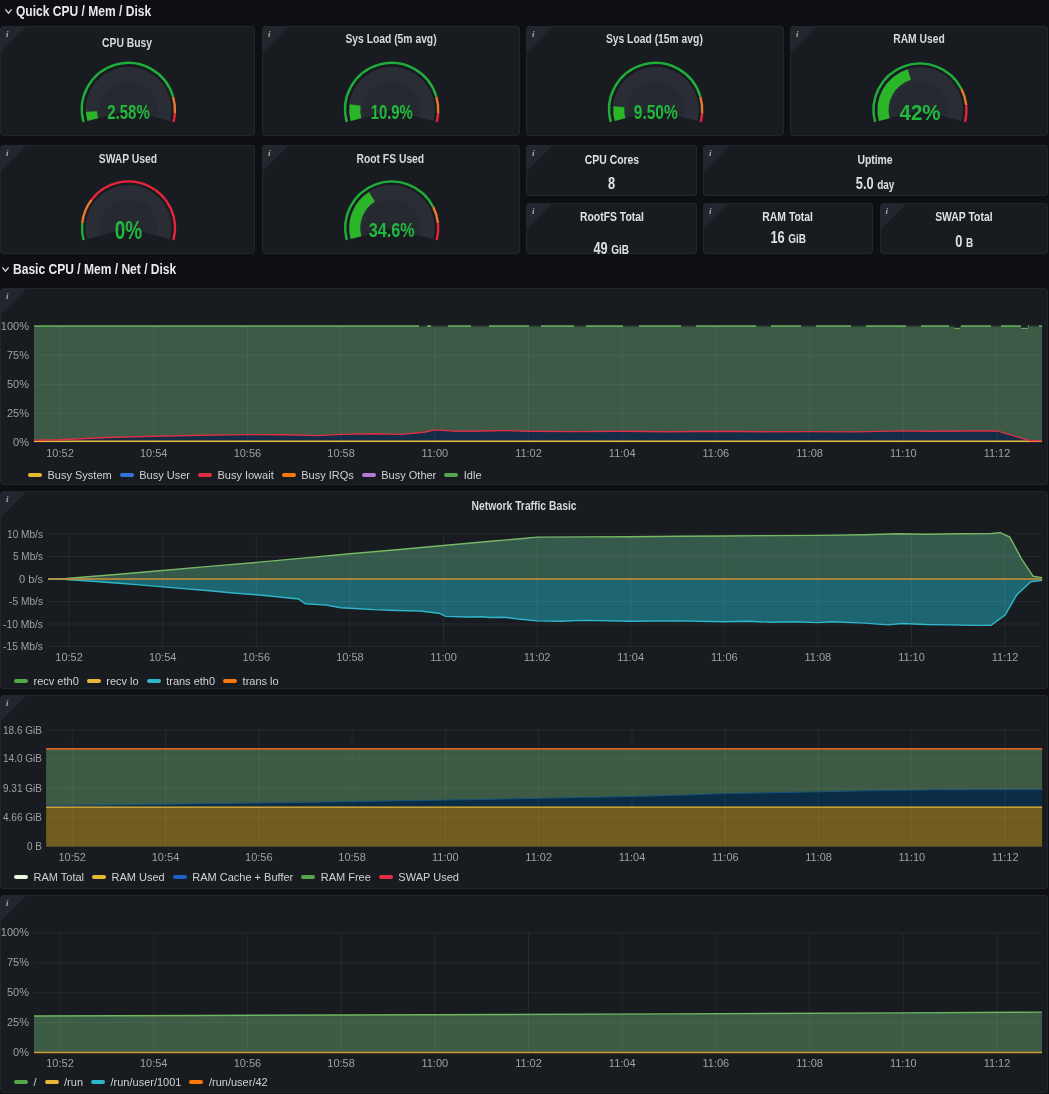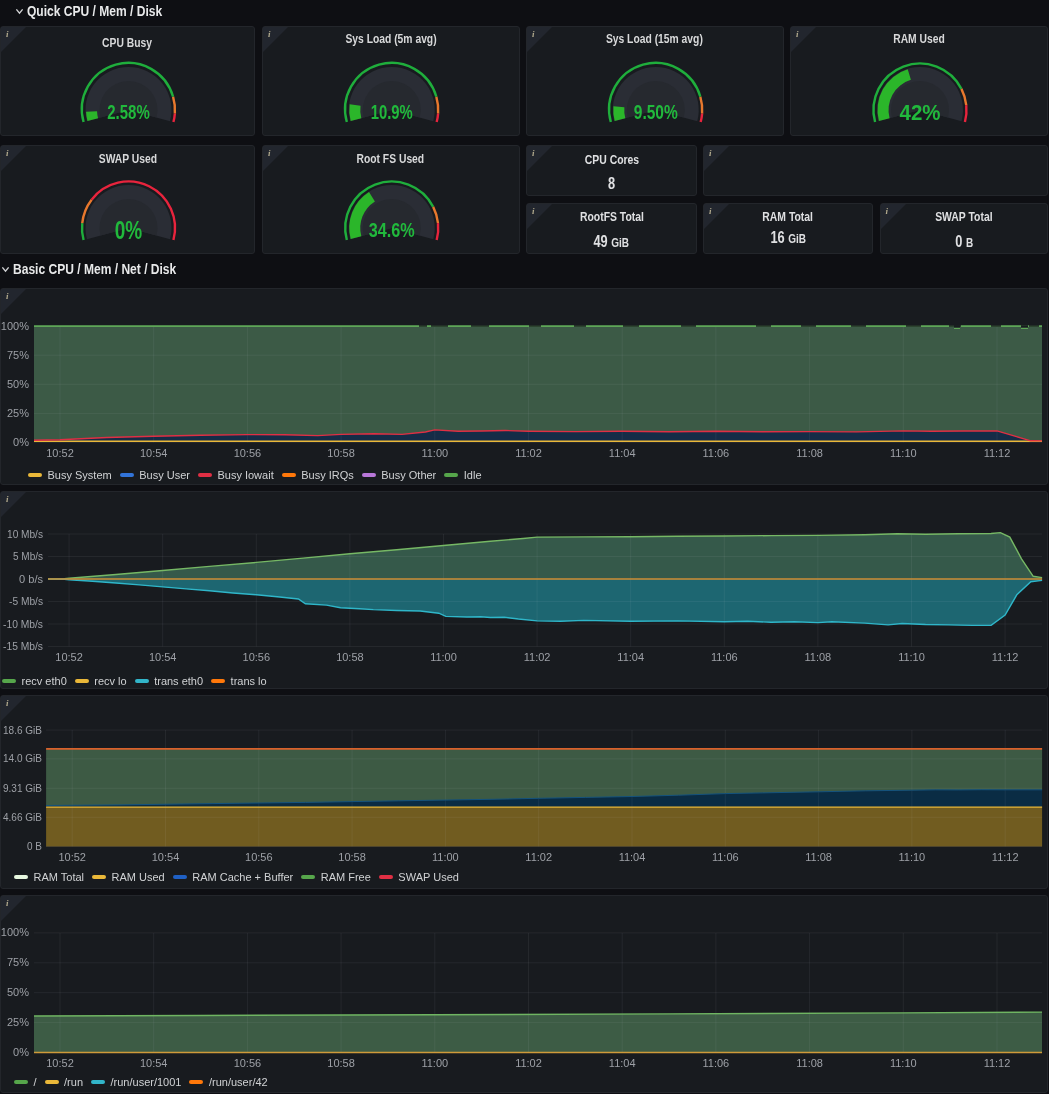--- a/index.html
+++ b/index.html
@@ -10,21 +10,21 @@
 .statt span,.statv span.iv{display:inline-block;transform:scaleX(0.80)}
 .sechead{position:absolute;font-size:14px;font-weight:700;color:#e8e9ea;white-space:nowrap}
 .chev{display:inline-block;width:9px;height:9px;margin-right:3px;vertical-align:0px}
 .legend{position:absolute;display:flex;align-items:center;font-size:11px;color:#d0d2d4;white-space:nowrap}
 .li{display:flex;align-items:center;margin-right:8px}
 .sw{width:14px;height:4px;border-radius:2px;margin-right:5.5px}
 .statt{position:absolute;left:0;right:0;text-align:center;font-size:13px;font-weight:700;color:#dfe0e2;white-space:nowrap}
 .statv{position:absolute;left:0;right:0;text-align:center;font-size:16px;font-weight:700;color:#dfe0e2;white-space:nowrap}
 .statv .unit{font-size:12.5px}
 </style></head><body>
-<div class="sechead" style="left:15px;top:3px"><svg class="chev" viewBox="0 0 10 10">
+<div class="sechead" style="left:4px;top:3px"><svg class="chev" viewBox="0 0 10 10">
       <path d="M2 3.2 L5 6.8 L8 3.2" stroke="#d0d1d3" stroke-width="1.6" fill="none" stroke-linecap="round"></path>
     </svg><span class="tx" style="transform-origin:left">Quick CPU / Mem / Disk</span></div>
 <div class="panel" style="left:0px;top:26px;width:255px;height:110px">
     <div class="corner"></div>
     <div class="ci">i</div>
     <div class="ptitle" style="top:9px"><span>CPU Busy</span></div>
     <svg width="255" height="110" style="position:absolute;left:0;top:0">
       <path d="M 85.97 94.13 A 43.00 43.00 0 1 1 169.03 94.13 L 127.50 83.00 A 0.00 0.00 0 1 0 127.50 83.00 Z" fill="#2a2d35"></path>
       <path d="M 99.49 90.51 A 29.00 29.00 0 1 1 155.51 90.51 L 127.50 83.00 A 0.00 0.00 0 1 0 127.50 83.00 Z" fill="#26292f"></path>
       <path d="M 82.58 95.04 A 46.50 46.50 0 0 1 172.09 69.79" stroke="#1fae3c" stroke-width="2.4" fill="none"></path>
@@ -105,26 +105,28 @@
   </div>
 <div class="panel" style="left:526px;top:145px;width:171px;height:51px">
     <div class="corner"></div>
     <div class="ci">i</div>
     <div class="statt" style="top:5.5px"><span>CPU Cores</span></div>
     <div class="statv" style="top:29px"><span class="iv">8</span></div>
   </div>
 <div class="panel" style="left:703px;top:145px;width:345px;height:51px">
     <div class="corner"></div>
     <div class="ci">i</div>
+    <div class="statt" style="top:5.5px"><span>Uptime</span></div>
+    <div class="statv" style="top:29px"><span class="iv">5.0 <span class="unit">day</span></span></div>
   </div>
 <div class="panel" style="left:526px;top:202.5px;width:171px;height:51.5px">
     <div class="corner"></div>
     <div class="ci">i</div>
     <div class="statt" style="top:5.5px"><span>RootFS Total</span></div>
-    <div class="statv" style="top:29px"><span class="iv">49 <span class="unit">GiB</span></span></div>
+    <div class="statv" style="top:36px"><span class="iv">49 <span class="unit">GiB</span></span></div>
   </div>
 <div class="panel" style="left:703px;top:202.5px;width:170px;height:51.5px">
     <div class="corner"></div>
     <div class="ci">i</div>
     <div class="statt" style="top:5.5px"><span>RAM Total</span></div>
     <div class="statv" style="top:25px"><span class="iv">16 <span class="unit">GiB</span></span></div>
   </div>
 <div class="panel" style="left:879.5px;top:202.5px;width:168.5px;height:51.5px">
     <div class="corner"></div>
     <div class="ci">i</div>
@@ -199,20 +201,21 @@
       <div class="li"><div class="sw" style="background:#3274d9"></div>Busy User</div>
       <div class="li"><div class="sw" style="background:#e02f44"></div>Busy Iowait</div>
       <div class="li"><div class="sw" style="background:#ff780a"></div>Busy IRQs</div>
       <div class="li"><div class="sw" style="background:#b877d9"></div>Busy Other</div>
       <div class="li"><div class="sw" style="background:#56a64b"></div>Idle</div>
     </div>
   </div>
 <div class="panel" style="left:0px;top:491px;width:1048px;height:198px">
     <div class="corner"></div>
     <div class="ci">i</div>
+    <div class="ptitle" style="top:7px"><span>Network Traffic Basic</span></div>
     <svg width="1048" height="198" style="position:absolute;left:0;top:0">
       <polygon points="47.0,86.9 63.4,86.8 68.1,86.3 114.9,82.5 161.7,78.5 208.5,74.4 255.3,70.4 302.1,66.1 348.9,61.8 395.7,57.8 442.5,53.5 489.3,49.2 522.1,46.5 536.1,45.1 582.9,44.9 629.7,44.7 676.5,44.2 723.3,44.0 770.1,43.6 816.9,43.4 863.7,42.7 896.5,41.8 924.5,42.2 957.3,41.8 990.1,41.5 999.4,40.6 1008.8,45.1 1020.5,66.8 1032.2,84.3 1041.1,85.6 1041.1,87.0 47.0,87.0" fill="#35594a"></polygon>
       <polygon points="47.0,87.1 63.4,87.2 68.1,87.7 91.5,89.2 114.9,91.0 138.3,92.9 161.7,94.9 185.1,96.9 208.5,98.7 231.9,101.0 255.3,102.8 278.7,105.0 297.4,107.0 304.4,111.8 325.5,113.1 339.5,115.8 358.3,116.7 372.3,117.6 395.7,118.5 419.1,119.0 437.8,121.2 444.8,124.4 465.9,125.0 479.9,124.8 489.3,125.5 503.3,125.2 517.4,127.0 536.1,128.9 559.5,129.3 582.9,128.4 629.7,129.3 676.5,128.9 723.3,129.8 746.7,129.3 770.1,130.2 793.5,129.8 816.9,130.6 830.9,129.8 863.7,131.1 887.1,132.9 901.1,131.5 924.5,132.5 947.9,132.9 971.3,133.4 990.1,133.4 1004.1,123.0 1015.8,102.8 1029.8,89.7 1041.1,88.4 1041.1,87.0 47.0,87.0" fill="#1d6671"></polygon>
       <line x1="68.1" y1="42" x2="68.1" y2="154.5" stroke="rgba(210,215,224,0.07)"></line>
       <line x1="161.7" y1="42" x2="161.7" y2="154.5" stroke="rgba(210,215,224,0.07)"></line>
       <line x1="255.3" y1="42" x2="255.3" y2="154.5" stroke="rgba(210,215,224,0.07)"></line>
       <line x1="348.9" y1="42" x2="348.9" y2="154.5" stroke="rgba(210,215,224,0.07)"></line>
       <line x1="442.5" y1="42" x2="442.5" y2="154.5" stroke="rgba(210,215,224,0.07)"></line>
       <line x1="536.1" y1="42" x2="536.1" y2="154.5" stroke="rgba(210,215,224,0.07)"></line>
       <line x1="629.7" y1="42" x2="629.7" y2="154.5" stroke="rgba(210,215,224,0.07)"></line>
@@ -240,21 +243,21 @@
       <text x="255.3" y="169.0" font-size="11" fill="#9da0a6" text-anchor="middle">10:56</text>
       <text x="348.9" y="169.0" font-size="11" fill="#9da0a6" text-anchor="middle">10:58</text>
       <text x="442.5" y="169.0" font-size="11" fill="#9da0a6" text-anchor="middle">11:00</text>
       <text x="536.1" y="169.0" font-size="11" fill="#9da0a6" text-anchor="middle">11:02</text>
       <text x="629.7" y="169.0" font-size="11" fill="#9da0a6" text-anchor="middle">11:04</text>
       <text x="723.3" y="169.0" font-size="11" fill="#9da0a6" text-anchor="middle">11:06</text>
       <text x="816.9" y="169.0" font-size="11" fill="#9da0a6" text-anchor="middle">11:08</text>
       <text x="910.5" y="169.0" font-size="11" fill="#9da0a6" text-anchor="middle">11:10</text>
       <text x="1004.1" y="169.0" font-size="11" fill="#9da0a6" text-anchor="middle">11:12</text>
     </svg>
-    <div class="legend" style="left:1px;top:183px">
+    <div class="legend" style="left:13px;top:183px">
       <div class="li"><div class="sw" style="background:#56a64b"></div>recv eth0</div>
       <div class="li"><div class="sw" style="background:#eab839"></div>recv lo</div>
       <div class="li"><div class="sw" style="background:#32b5c9"></div>trans eth0</div>
       <div class="li"><div class="sw" style="background:#ff780a"></div>trans lo</div>
     </div>
   </div>
 <div class="panel" style="left:0px;top:695px;width:1048px;height:194px">
     <div class="corner"></div>
     <div class="ci">i</div>
     <svg width="1048" height="194" style="position:absolute;left:0;top:0">

